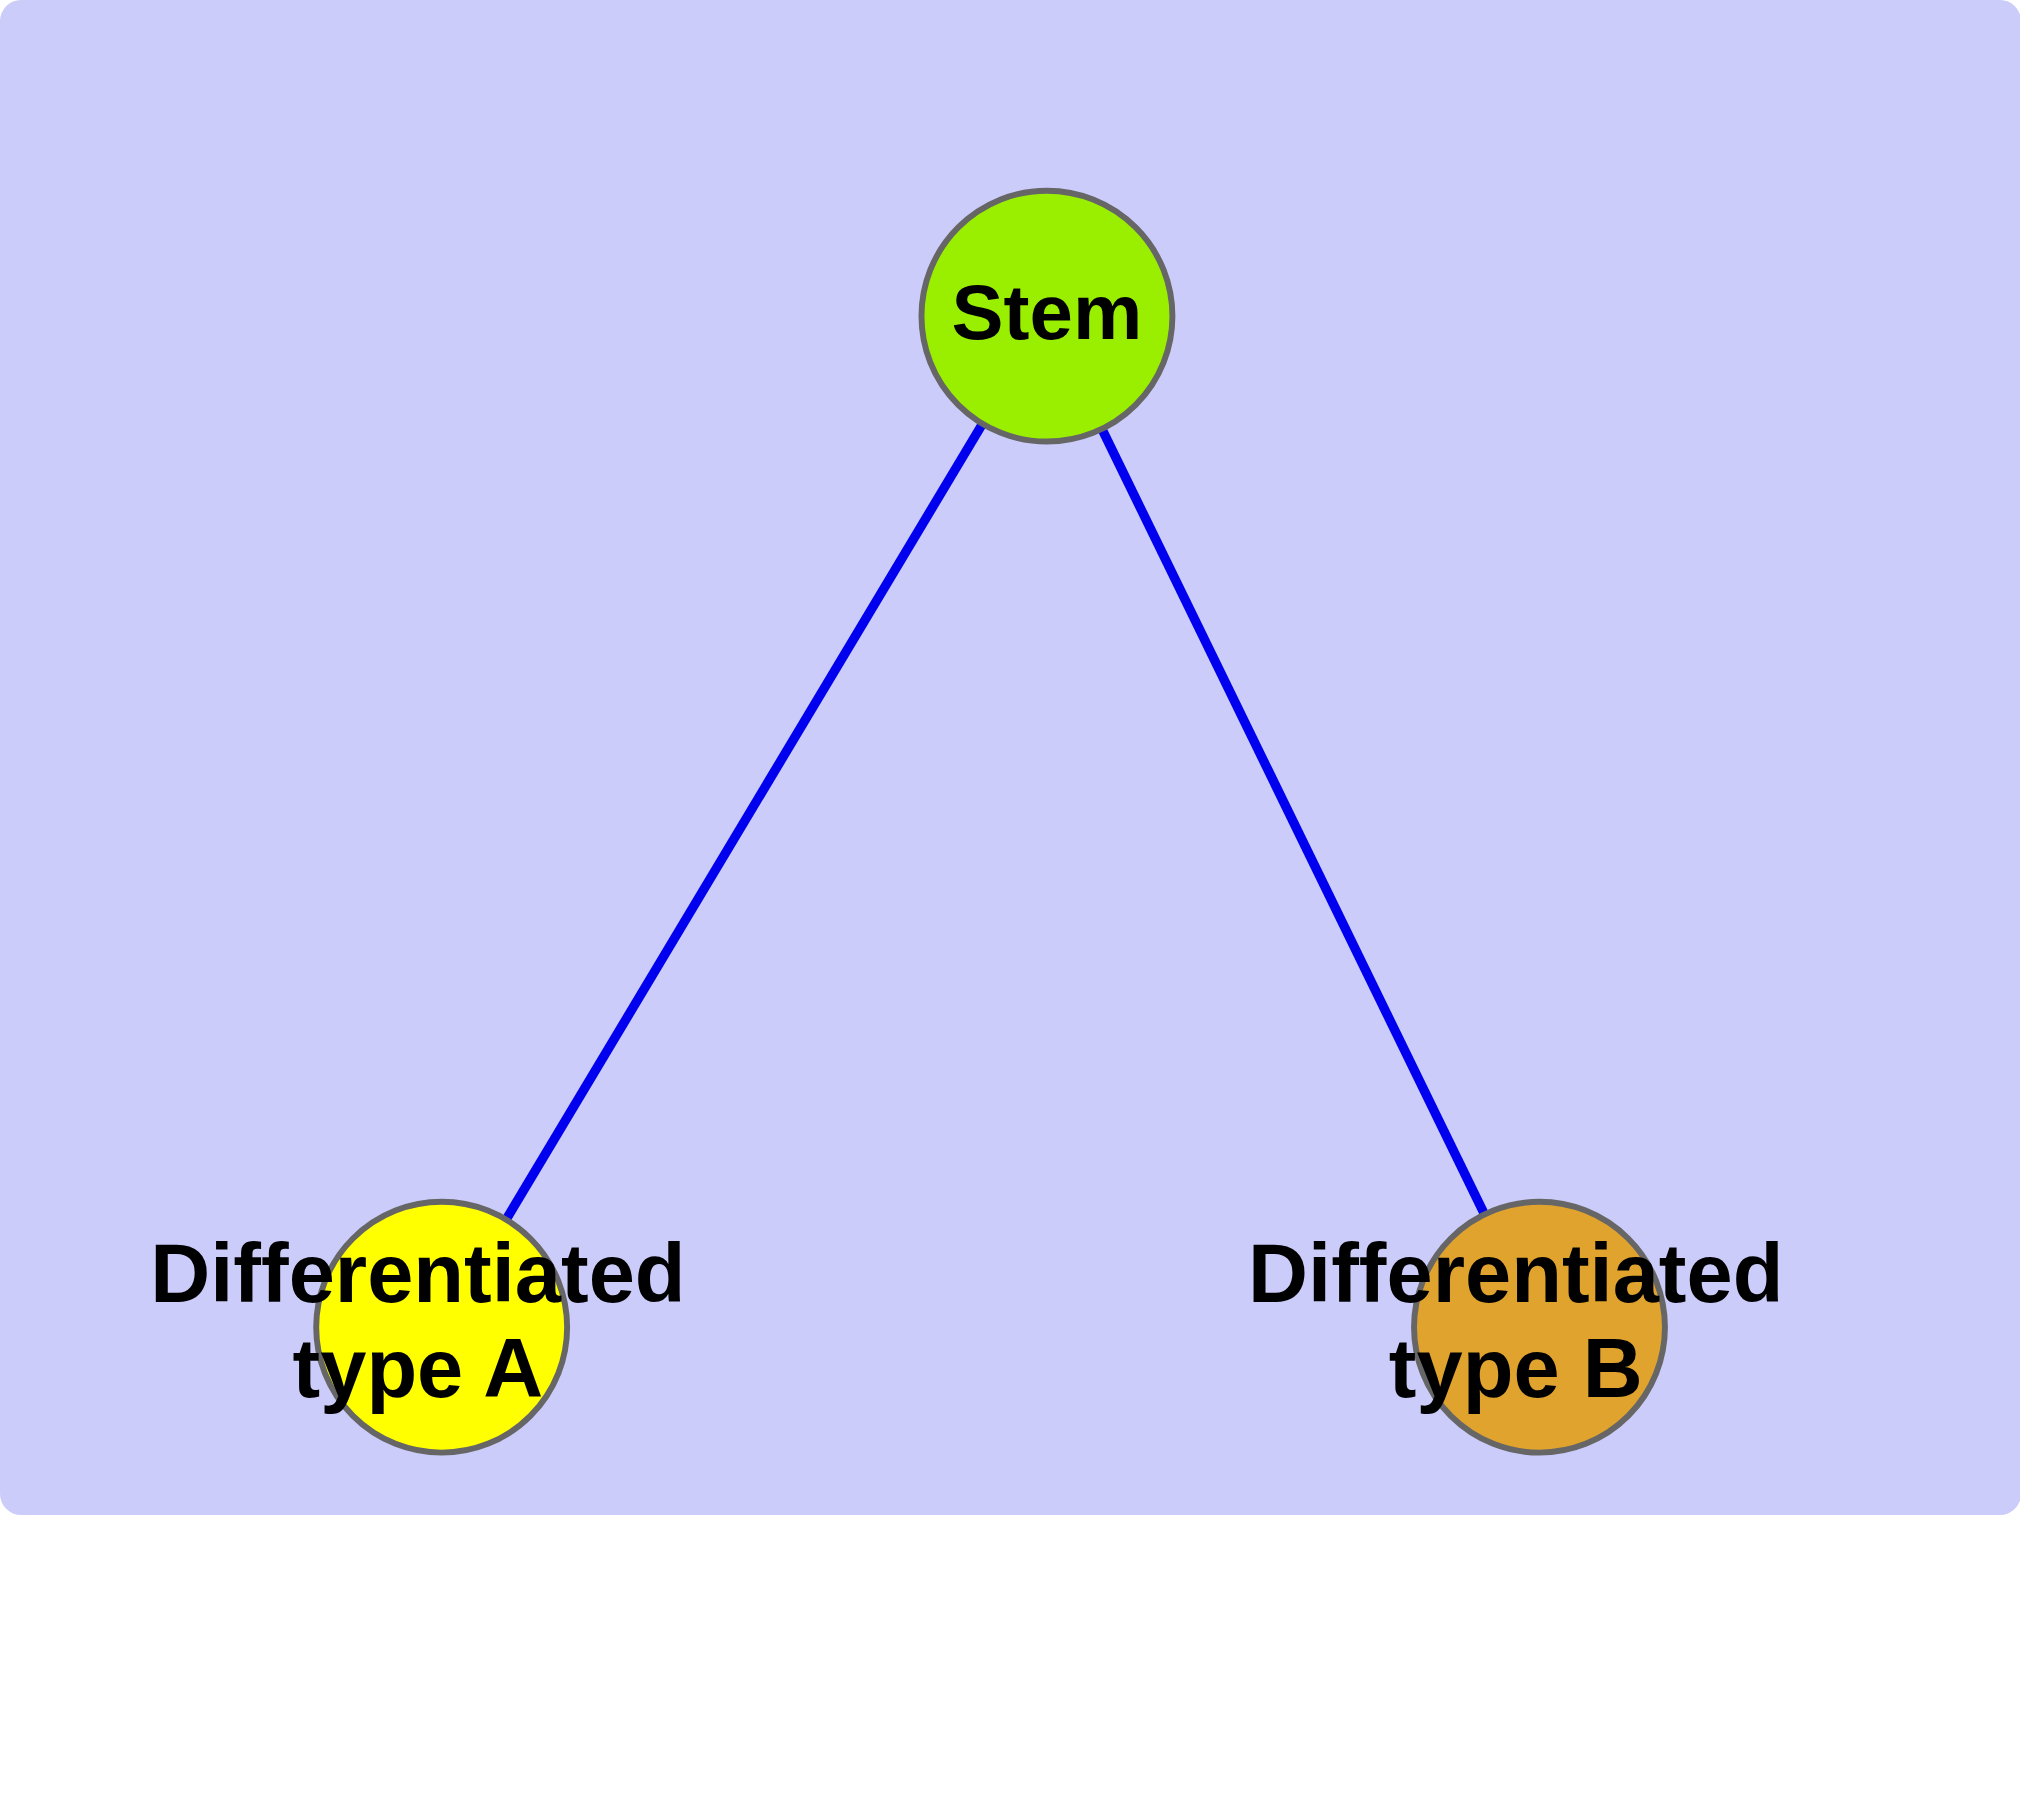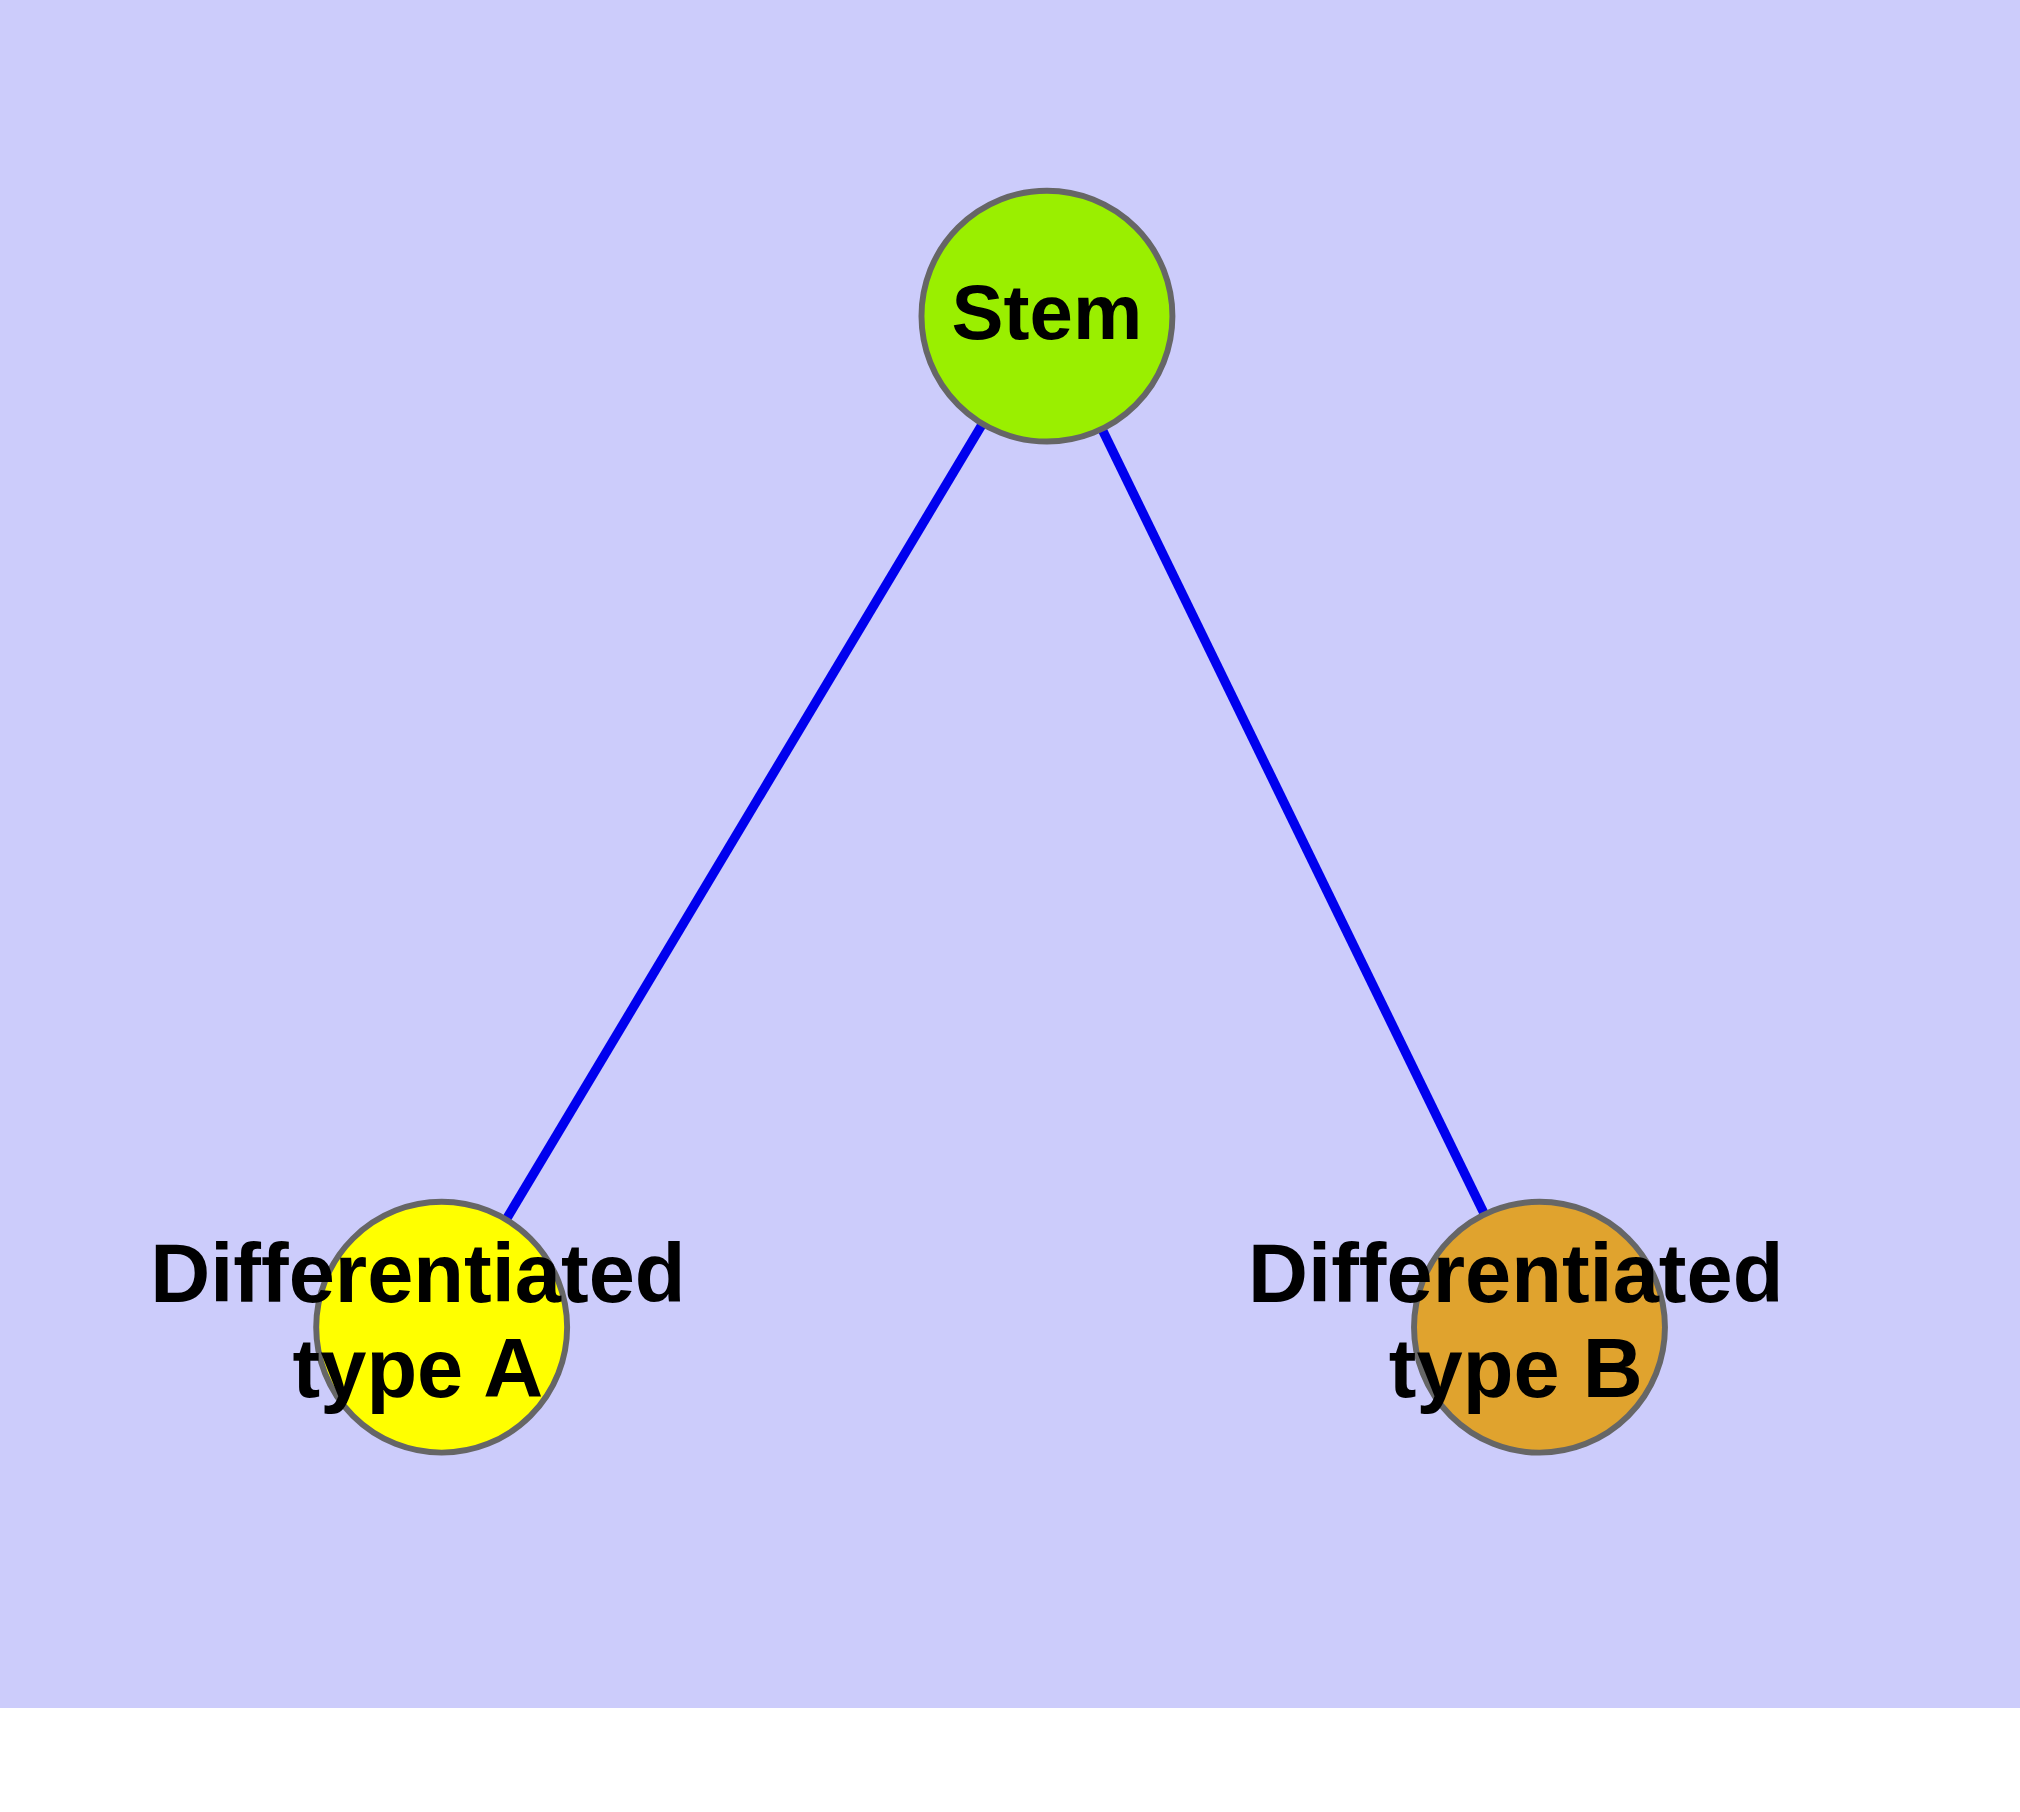--- a/index.html
+++ b/index.html
@@ -35,21 +35,21 @@
     font-weight: bold;
     fill: #000000;
     dominant-baseline: middle;
     text-anchor: middle;
     white-space: pre;
   }
 </style>
 </head>
 <body>
 
-<div id="stage" style="width: 2021px; height: 1708px; background: rgb(204, 204, 251);">
+<div id="stage" style="width: 2021px; height: 1515px; background: rgb(204, 204, 251); border-radius: 21px;">
   <svg id="graph-svg" viewBox="0 0 2384 2138" xmlns="http://www.w3.org/2000/svg" preserveAspectRatio="none" style="width: 2021px; height: 1812px;">
     <g id="edges-layer">
         <line x1="1235" y1="373" x2="521" y2="1566" stroke="#0000ee" stroke-width="11" class="edge-line"></line>
         <line x1="1235" y1="373" x2="1816" y2="1566" stroke="#0000ee" stroke-width="11" class="edge-line"></line>
       </g>
     <g id="nodes-layer">
         <circle cx="1235" cy="373" r="148" fill="#9aef00" stroke="#666666" stroke-width="7" class="node-circle"></circle>
         <circle cx="521" cy="1566" r="148" fill="#ffff00" stroke="#666666" stroke-width="7" class="node-circle"></circle>
         <circle cx="1816" cy="1566" r="148" fill="#e0a32e" stroke="#666666" stroke-width="7" class="node-circle"></circle>
       </g>

